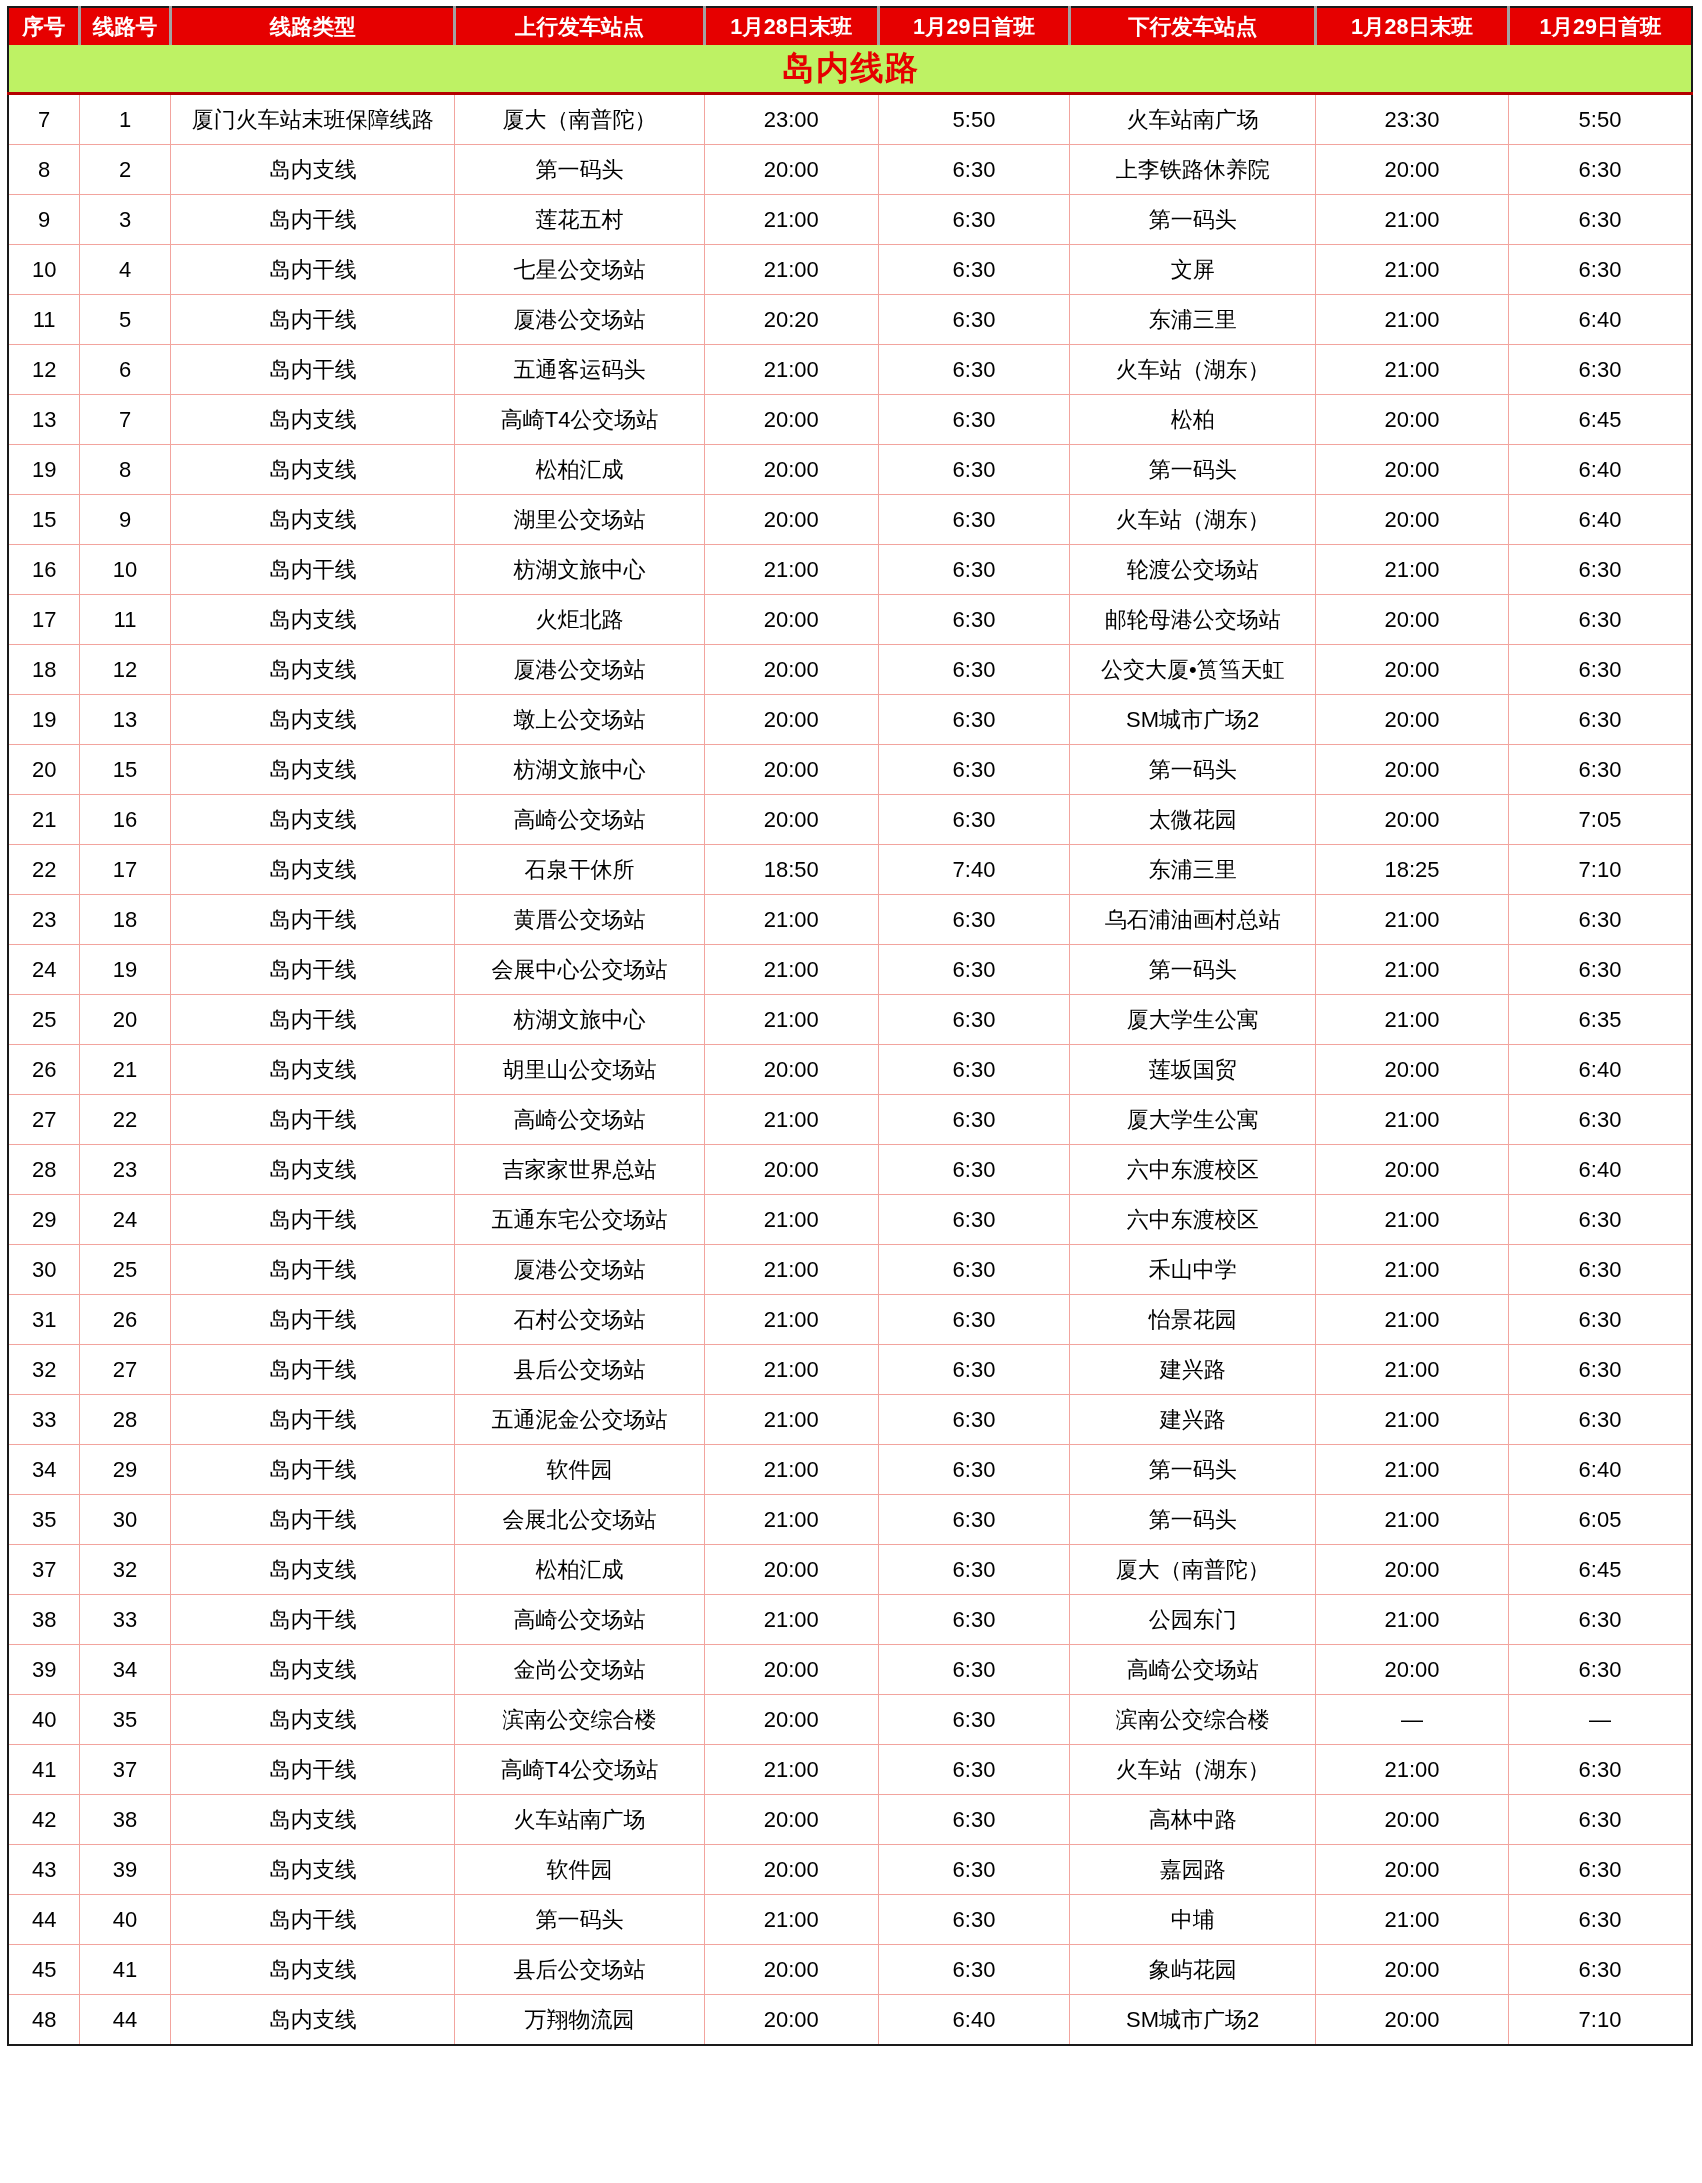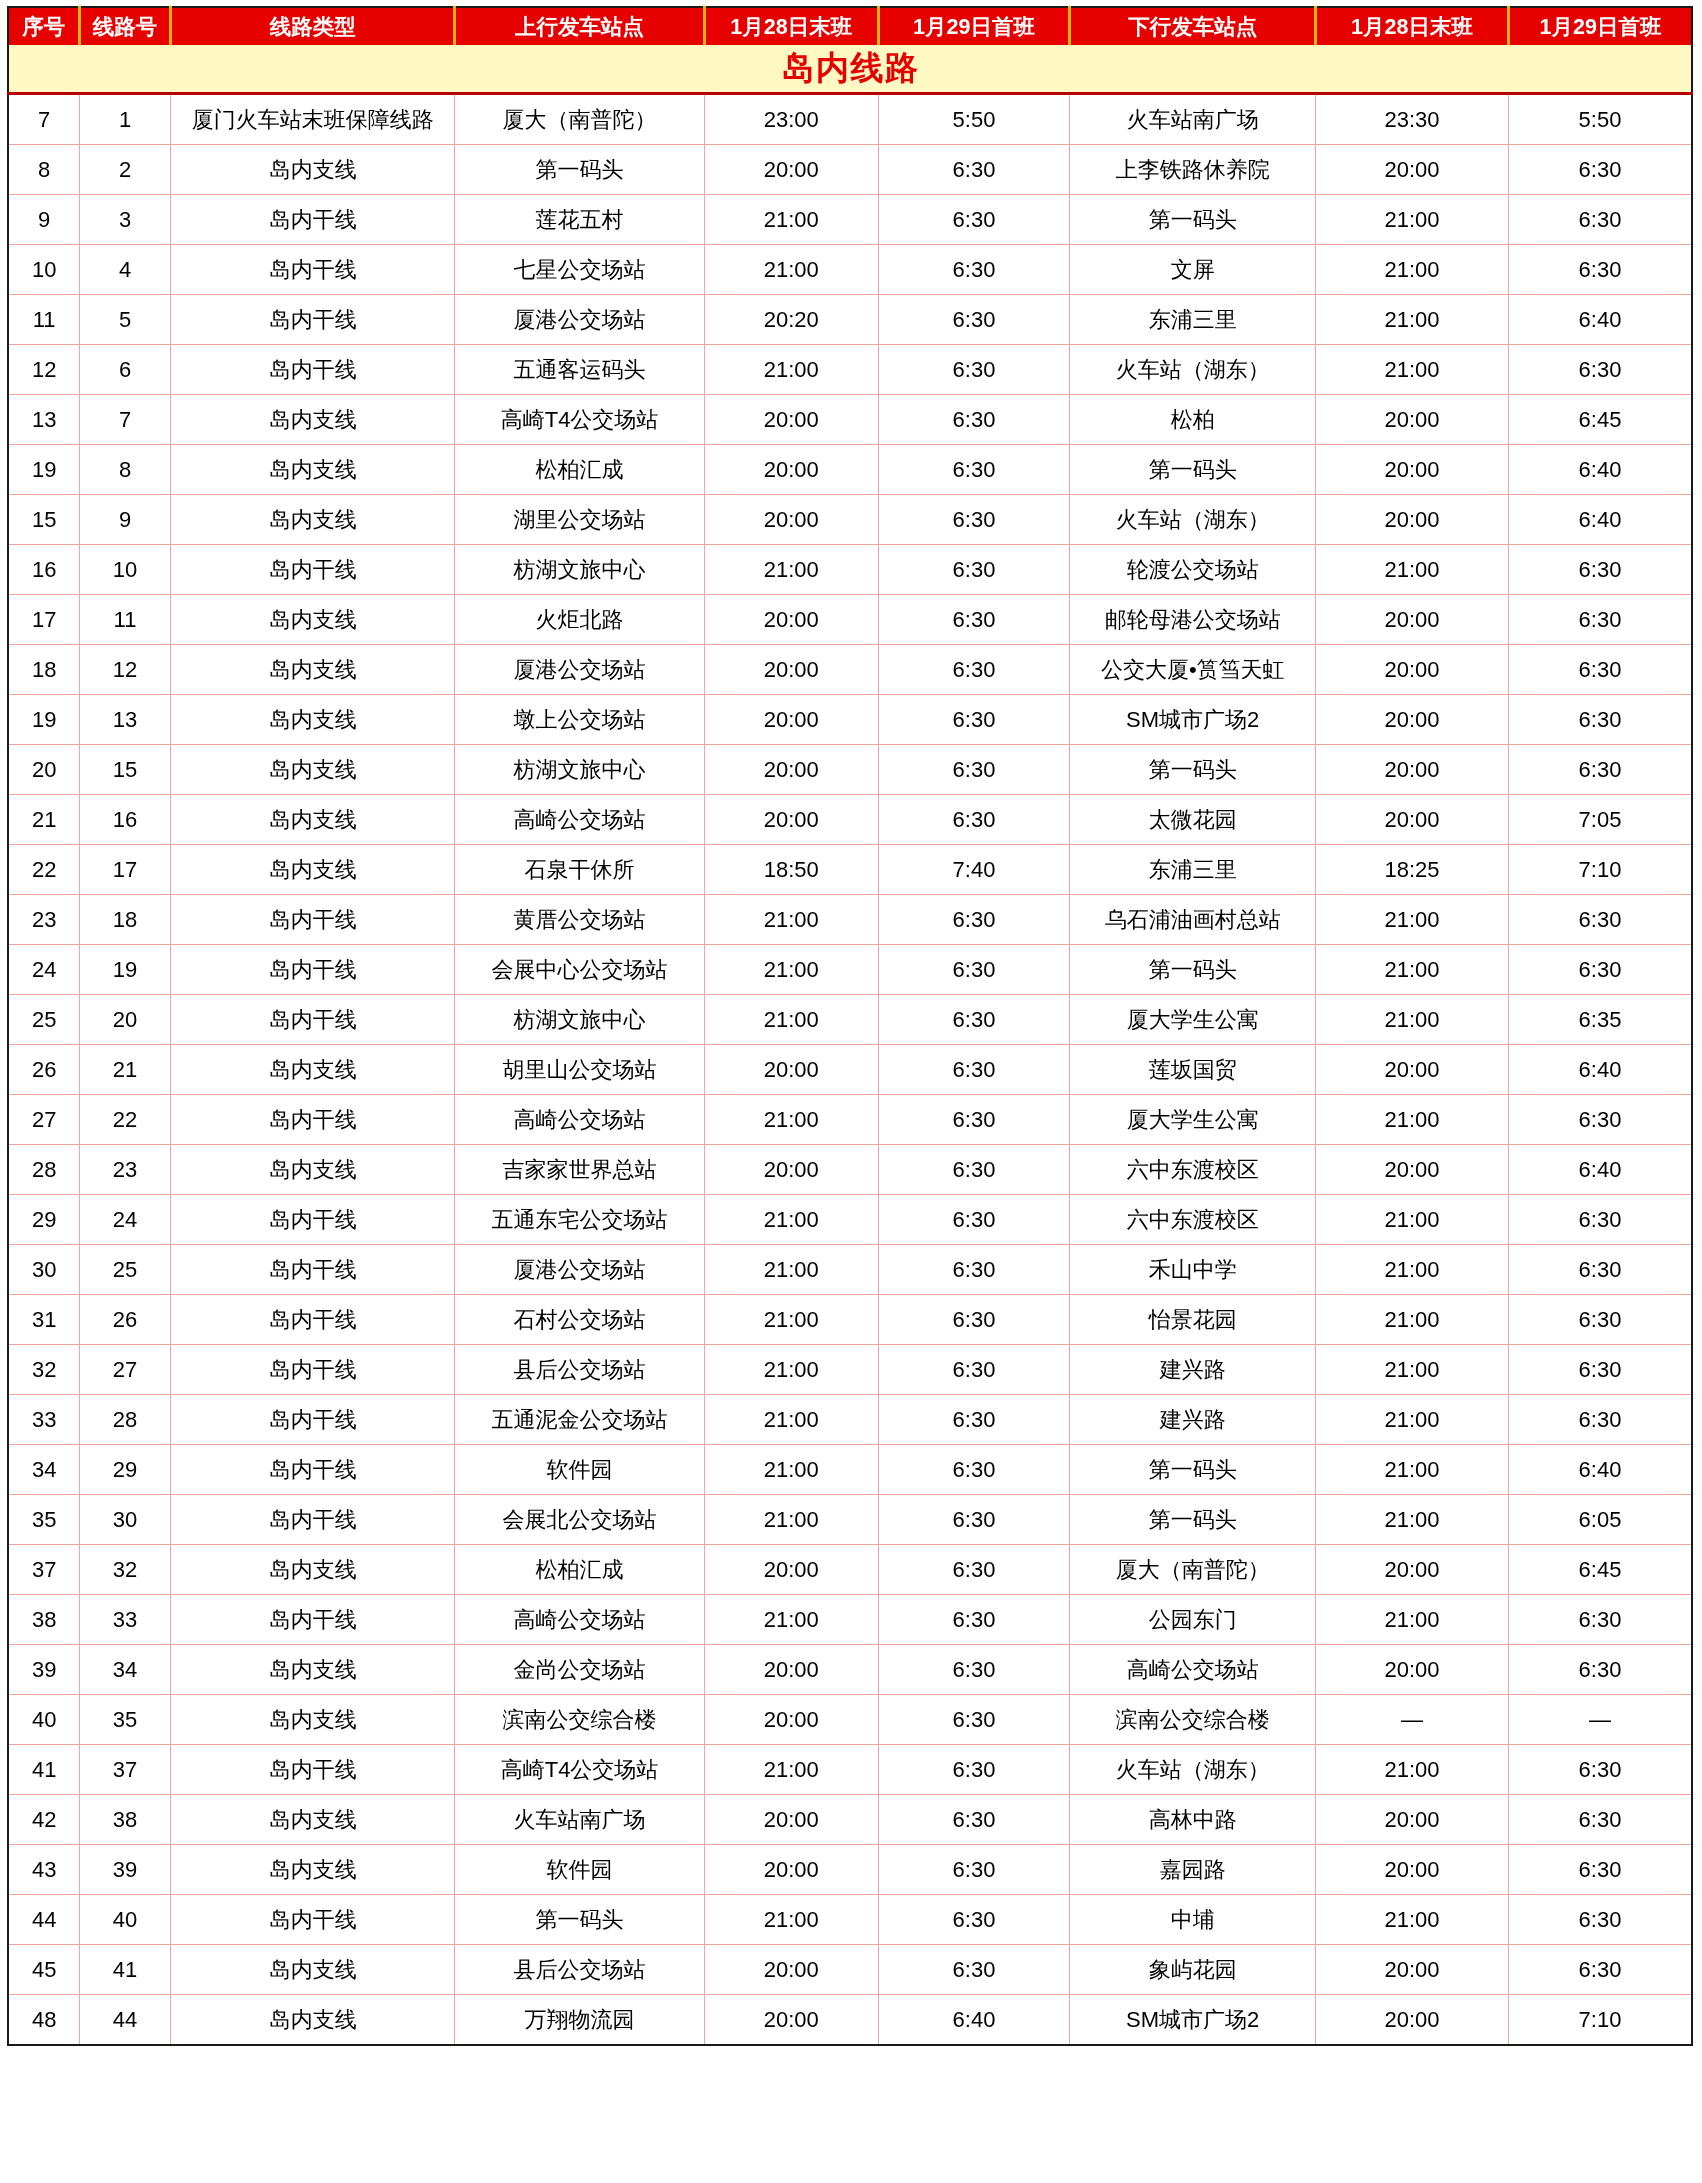--- a/index.html
+++ b/index.html
@@ -24,32 +24,32 @@
     border: 2.2px solid #1a1a1a;
   }
   thead th {
     background: #E60000;
     color: #ffffff;
     font-weight: bold;
     font-size: 21.5px;
     height: 37px;
     padding: 0;
     text-align: center;
-    border-left: 3px solid #eab308;
+    border-left: 3px solid #a3a3a3;
     border-bottom: none;
   }
   thead th:first-child { border-left: none; margin-left: 12px; }
   tr.section-row td {
     height: 39px;
     text-align: center;
     vertical-align: middle;
     color: #E60000;
     font-weight: bold;
     font-size: 33px;
-    background: #fef9c3;
+    background: #bef264;
     border-bottom: 3px solid #B40000;
     letter-spacing: 1.5px;
   }
   tbody td.data-cell {
     height: 49px;
     text-align: center;
     vertical-align: middle;
     font-size: 22px;
     color: #000000;
     background: #ffffff;

